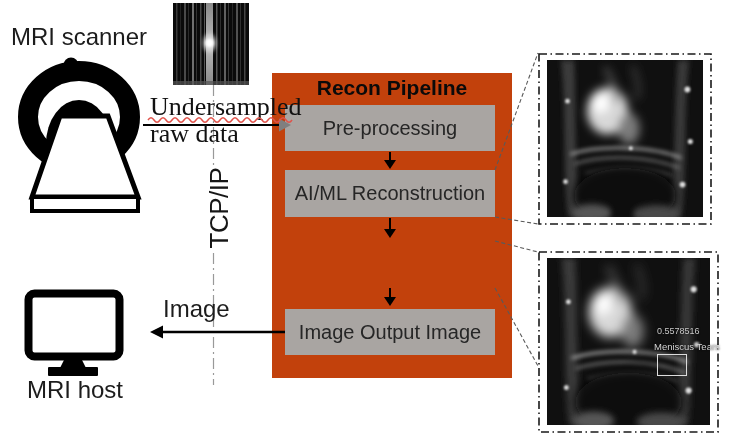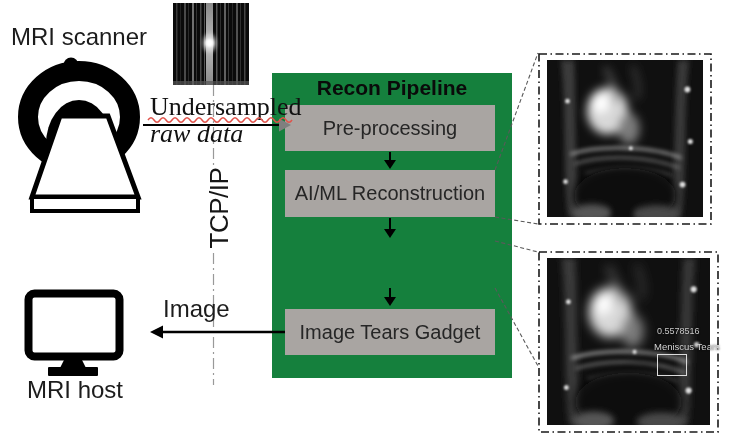--- a/index.html
+++ b/index.html
@@ -6,21 +6,21 @@
   .canvas{
     position:relative;width:718px;height:443px;background:#ffffff;overflow:hidden;
     font-family:"Liberation Sans",sans-serif;
     padding-left:48px;
   }
   .abs{position:absolute;}
   .lbl{color:#1c1c1c;font-size:24px;line-height:26px;white-space:nowrap;z-index:3;}
   .serif{font-family:"Liberation Serif",serif;color:#111;font-size:26px;line-height:26px;z-index:3;} .z3{z-index:3;}
 
   
-  .pipeline{left:272px;top:73px;width:240px;height:305px;background:#15803d;z-index:1;}
+  .pipeline{left:272px;top:73px;width:240px;height:305px;background:#c2410c;z-index:1;}
   .pipeline-title{position:absolute;left:0;top:3px;width:100%;text-align:center;
     font-weight:bold;font-size:21px;color:#0a0a0a;}
   .stage{position:absolute;left:13px;width:210px;height:46px;background:#a9a5a2;
     color:#262626;font-size:20px;display:flex;align-items:center;justify-content:center;white-space:nowrap;}
 
   
   .frame{z-index:3;}
   .frame svg.border{position:absolute;left:0;top:0;}
   .mri{position:absolute;background:#101010;overflow:hidden;}
   .mri svg{display:block;width:100%;height:100%;}
@@ -125,29 +125,29 @@
     <rect x="33" width="7" height="82" fill="url(#kcol)"></rect>
     <ellipse cx="36.5" cy="40" rx="6" ry="9" fill="#ddd" filter="url(#b2)"></ellipse>
     <circle cx="36.5" cy="40" r="4" fill="#fff" filter="url(#b1)"></circle>
     <rect y="78" width="76" height="4" fill="#555" opacity="0.7"></rect>
   </svg>
 
   <div class="abs serif" style="left:150px;top:94px;width:140px;">Undersampled</div>
   <svg class="abs z3" style="left:147px;top:116px;" width="146" height="8" viewBox="0 0 146 8">
     <path d="M1,4 q3,-4.5 6,0 t6,0 t6,0 t6,0 t6,0 t6,0 t6,0 t6,0 t6,0 t6,0 t6,0 t6,0 t6,0 t6,0 t6,0 t6,0 t6,0 t6,0 t6,0 t6,0 t6,0 t6,0 t6,0 t6,0" fill="none" stroke="#e0524a" stroke-width="1.5"></path>
   </svg>
-  <div class="abs serif" style="left:150px;top:121px;width:140px;font-style:italic;">raw data</div>
+  <div class="abs serif" style="left:150px;top:121px;width:140px;">raw data</div>
 
   <div class="abs tcpip">TCP/IP</div>
 
   <div class="abs pipeline">
     <div class="pipeline-title">Recon Pipeline</div>
     <div class="stage" style="top:32px;height:46px;">Pre-processing</div>
     <div class="stage" style="top:97px;height:47px;">AI/ML Reconstruction</div>
-    <div class="stage" style="top:236px;height:46px;">Image Tears Gadget</div>
+    <div class="stage" style="top:236px;height:46px;">Image Output Image</div>
   </div>
 
   <svg class="abs overlay" width="730" height="443" viewBox="0 0 730 443">
 
     <line x1="213.5" y1="85" x2="213.5" y2="385" stroke="#999" stroke-width="1.2" stroke-dasharray="11 4 2 4"></line>
 
     <g>
       <line x1="143" y1="125" x2="279" y2="125" stroke="#000" stroke-width="2"></line>
       <polygon points="279,118.5 291,125 279,131.5" fill="#7f7f7f"></polygon>
     </g>

